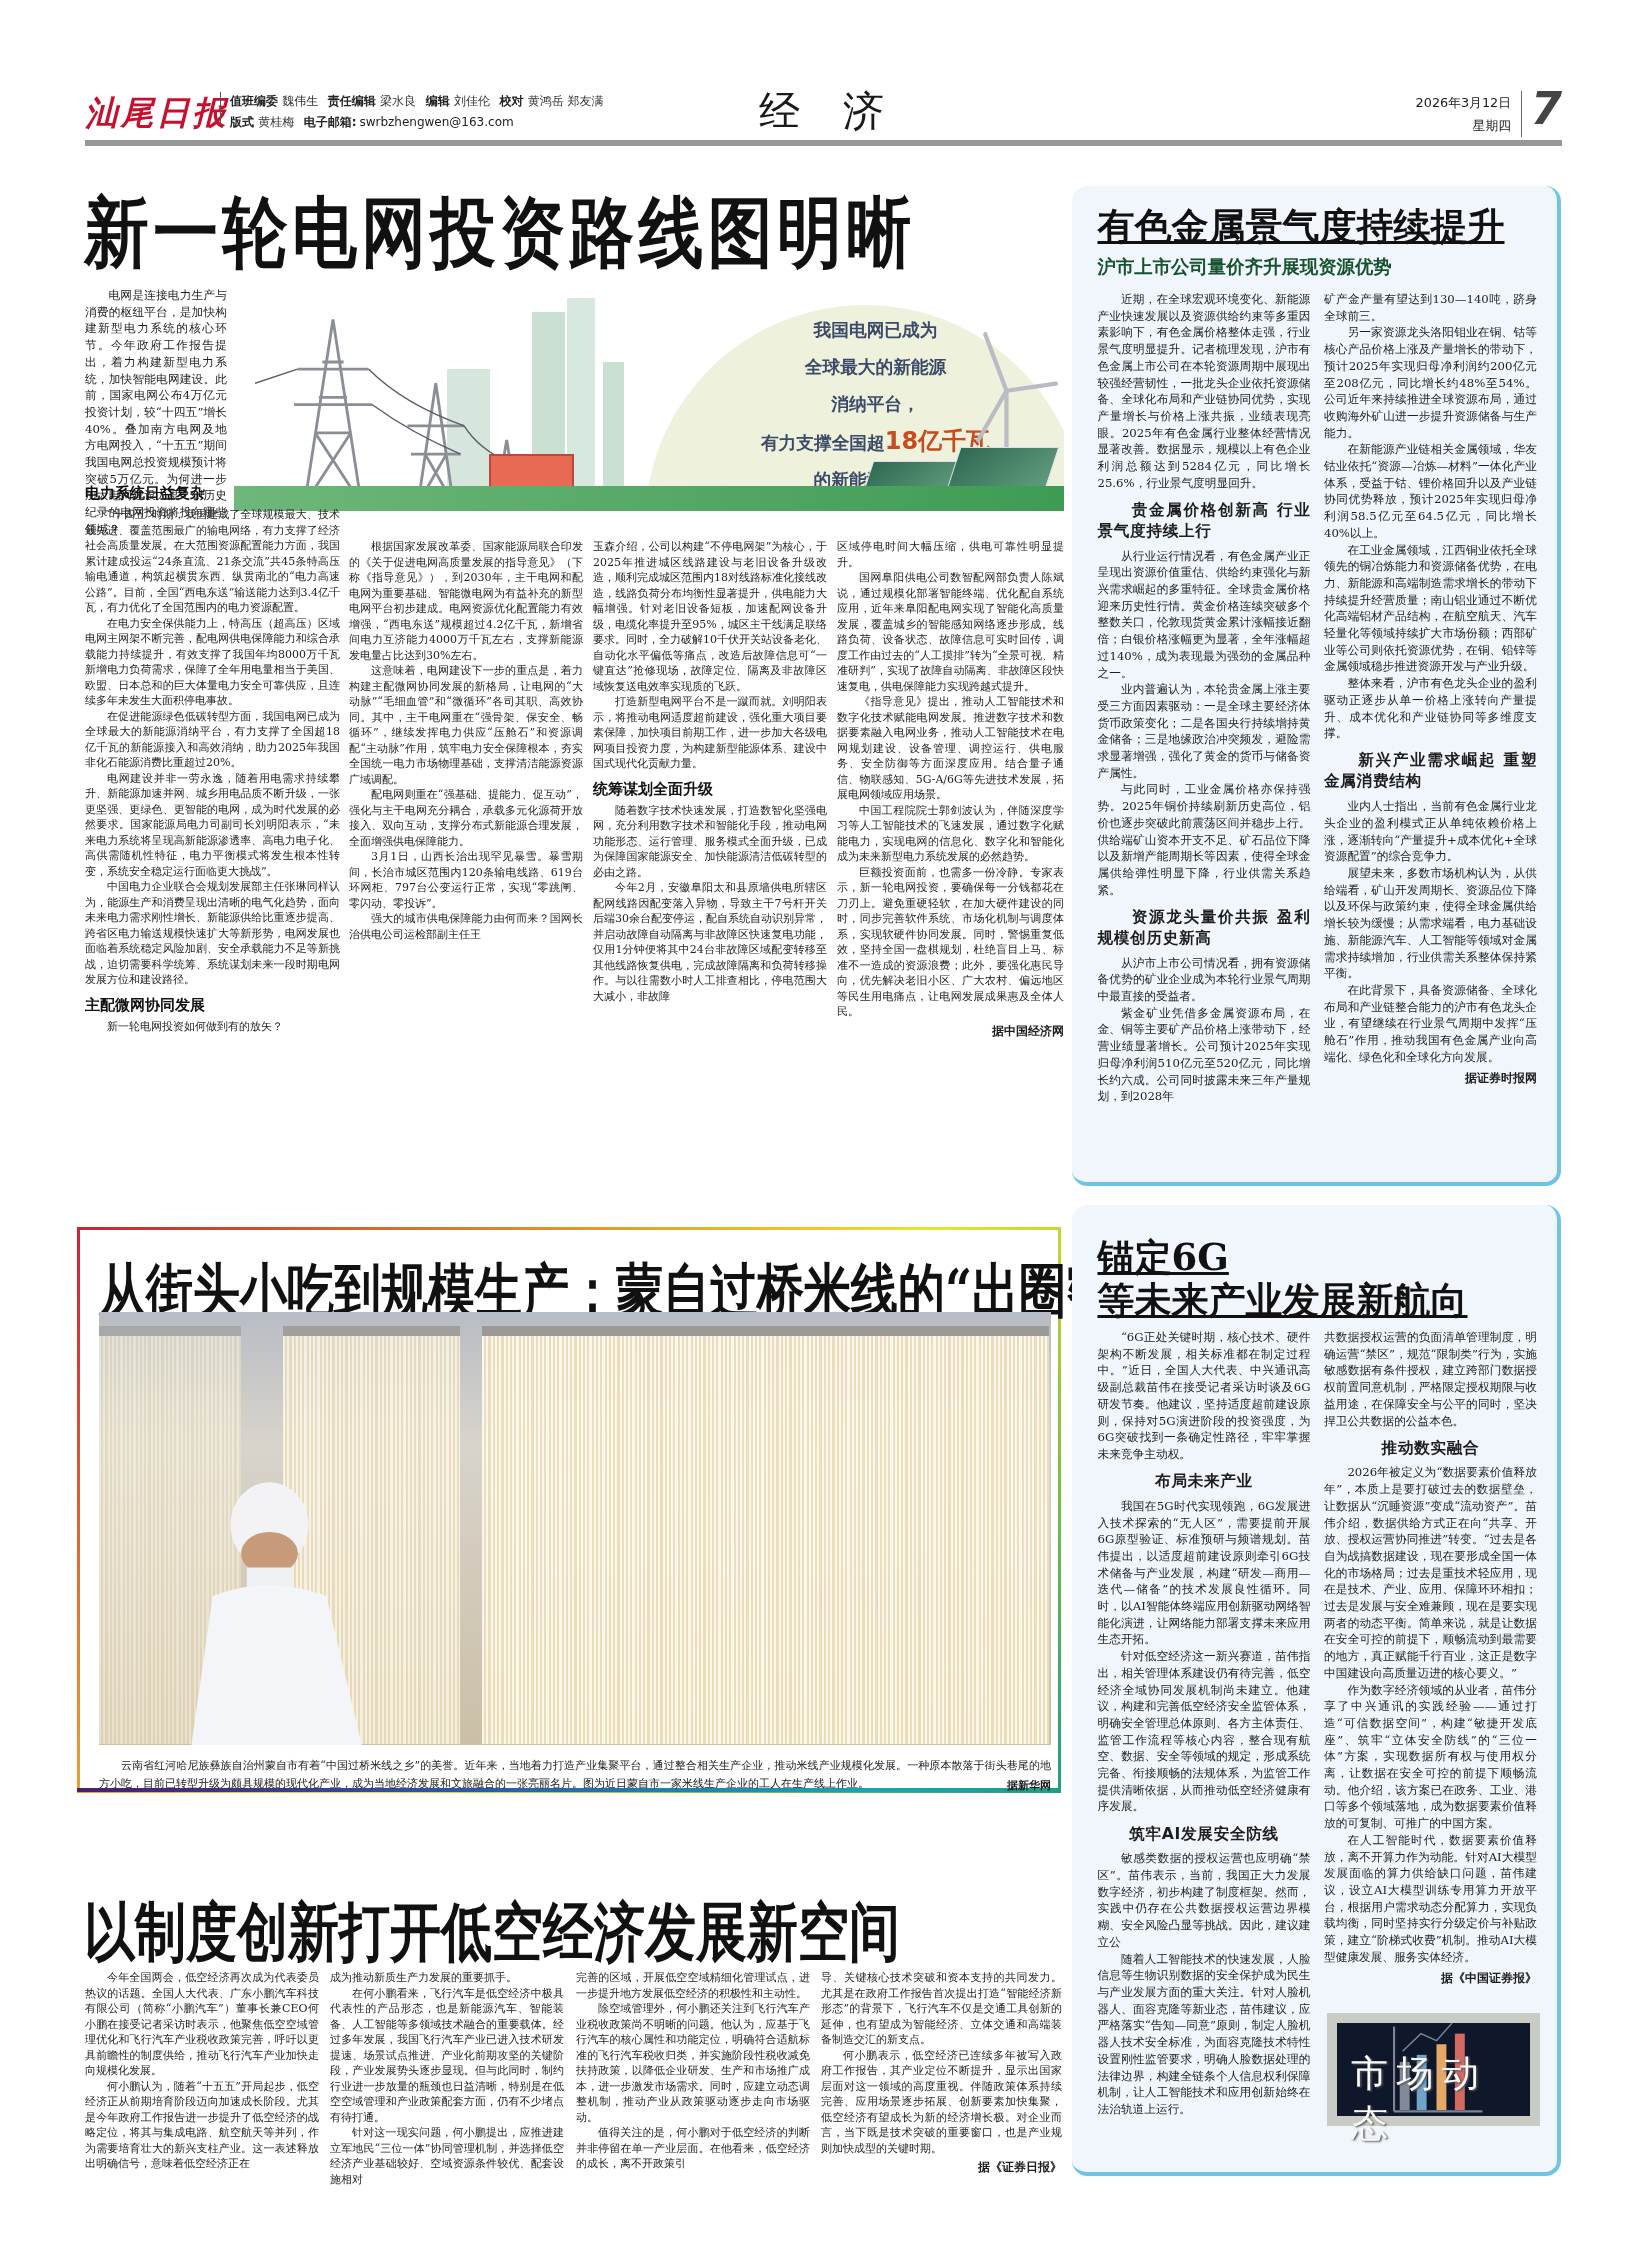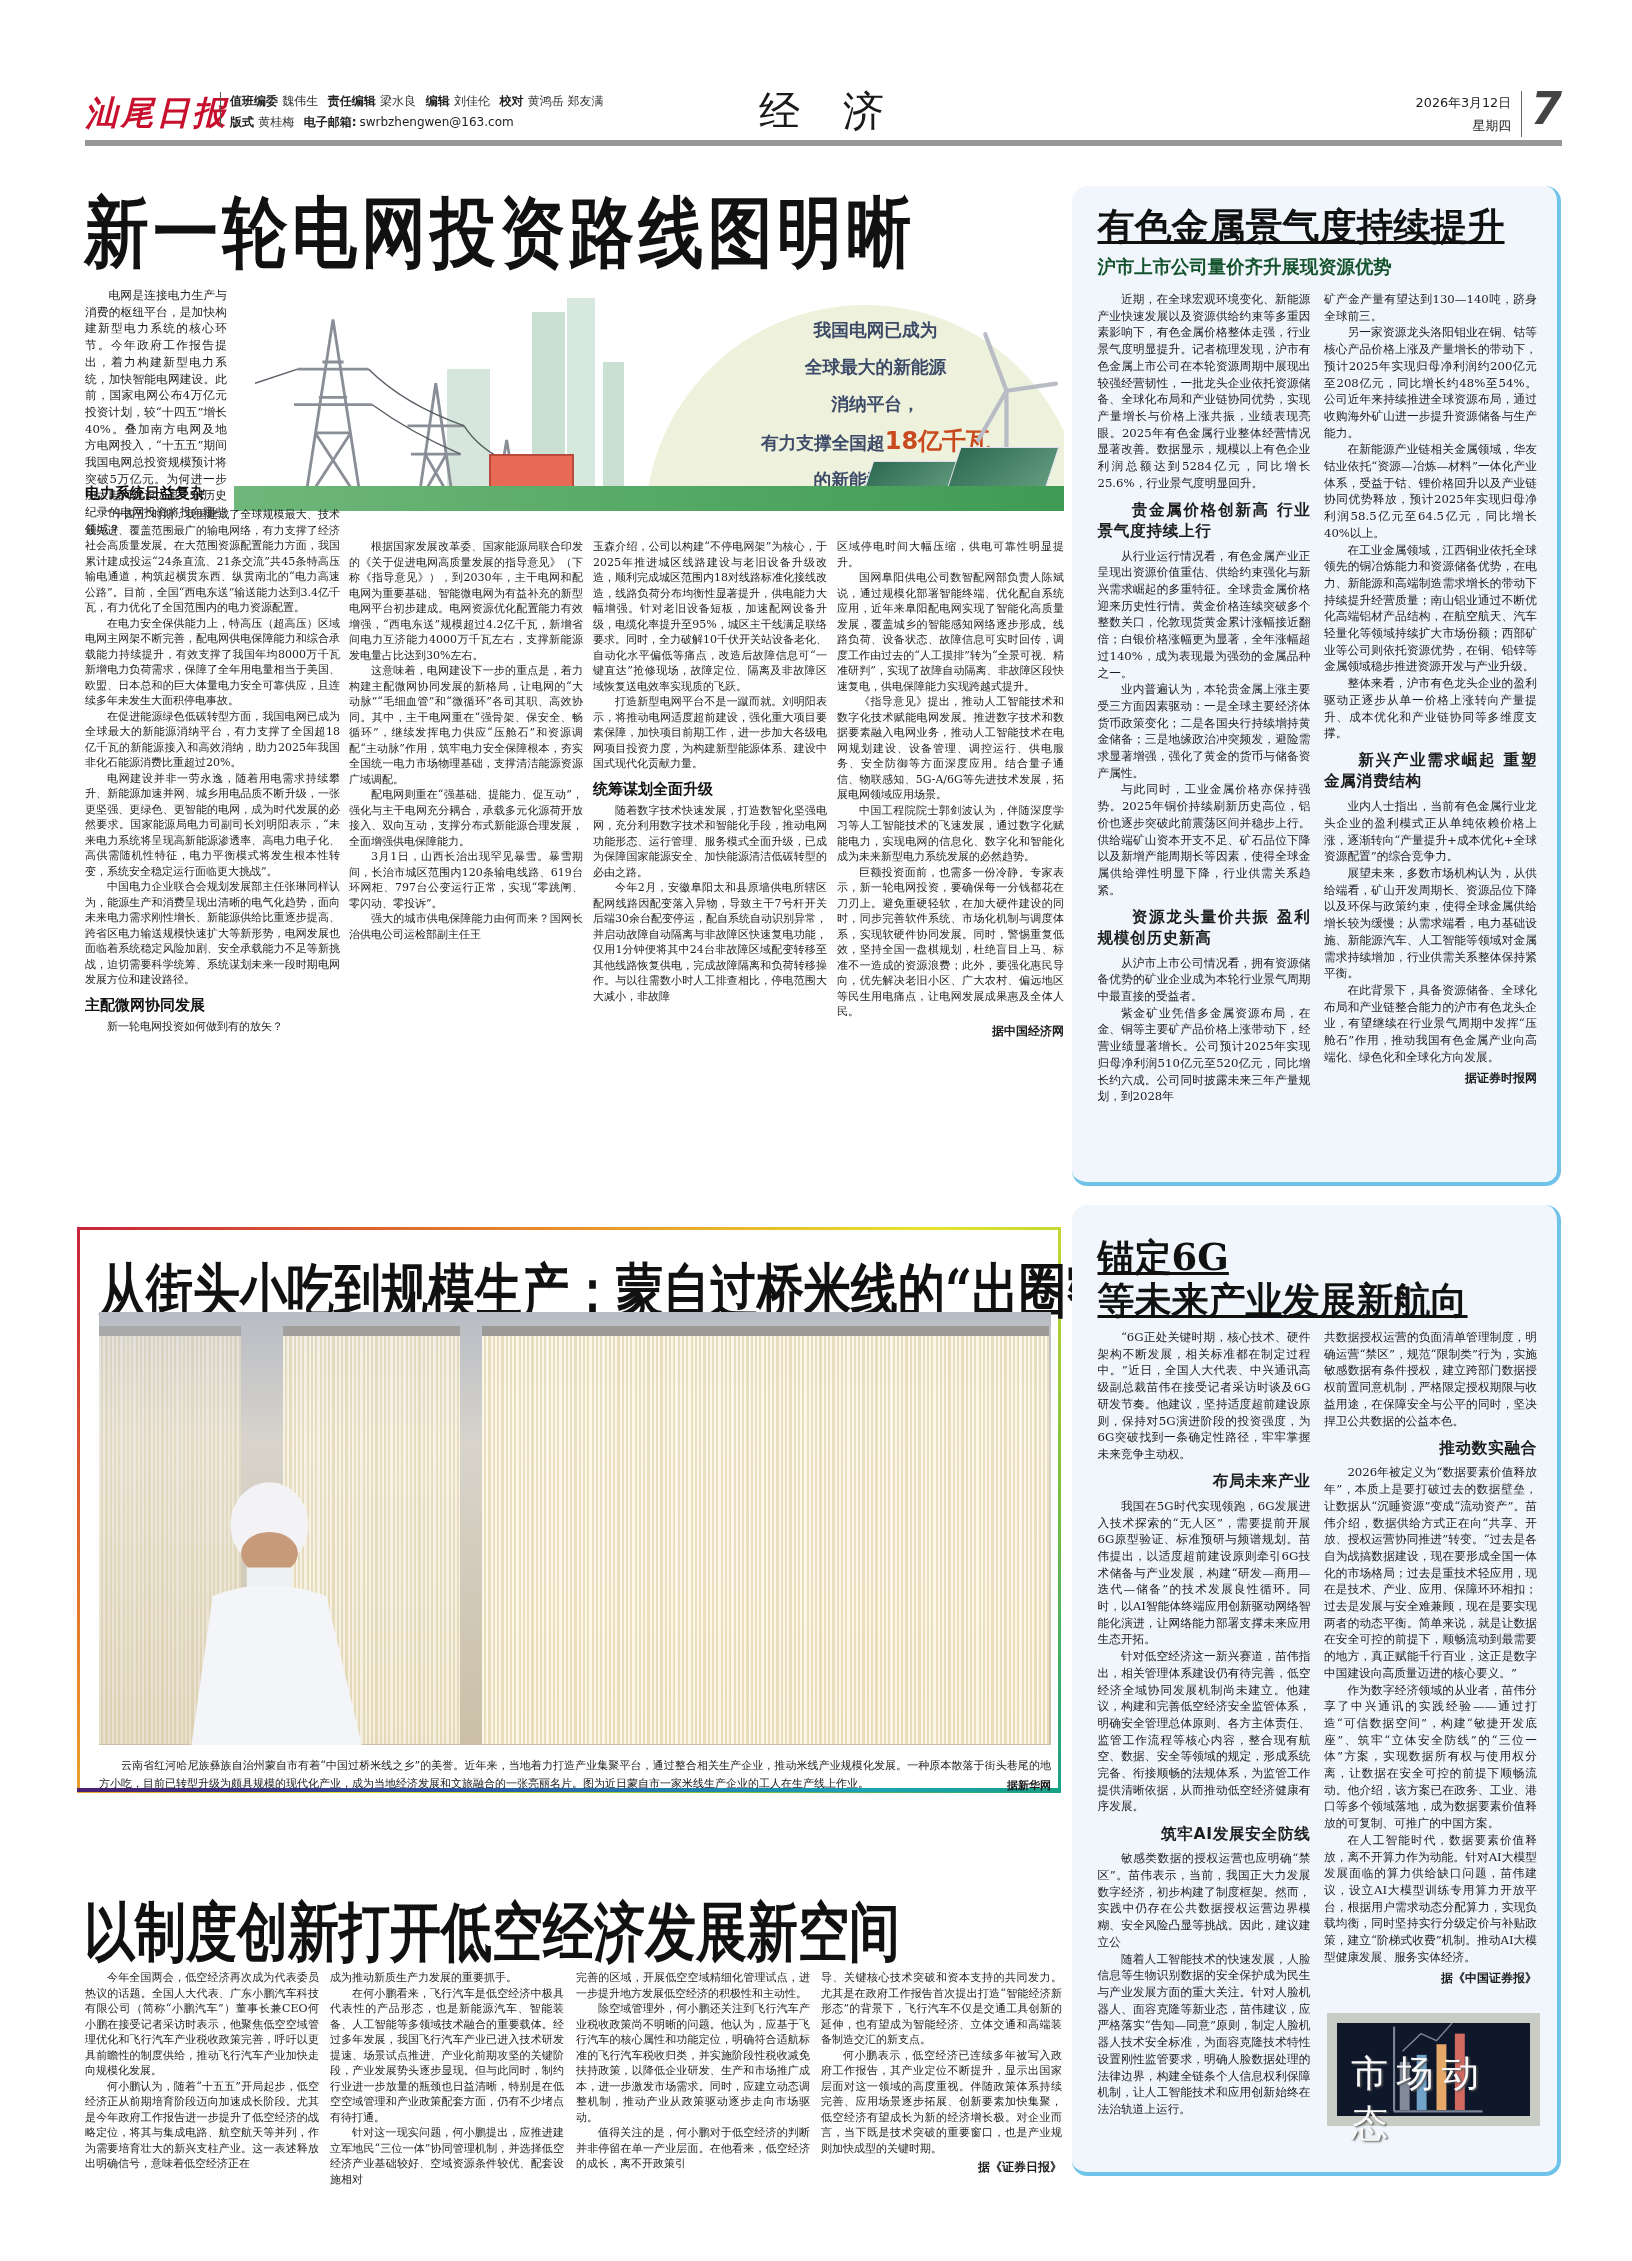--- a/index.html
+++ b/index.html
@@ -43,21 +43,21 @@
 
   
   .rbox { position: absolute; left: 1072px; background: #f1f6fd; border-radius: 15.6px; border-right: 4.3px solid #6fc3e8; border-bottom: 4.3px solid #6fc3e8; }
   .rbox-1 { top: 186px; height: 1000px; width: 489px; }
   .rbox-2 { top: 1205px; height: 971px; width: 489px; }
   .rb-hl { position: absolute; left: 25.5px; font-family: "DejaVu Serif", serif; font-weight: 900; color: #111; white-space: nowrap; text-decoration: underline; }
   .rb-sub { position: absolute; left: 25.5px; font-family: "DejaVu Sans", sans-serif; font-weight: bold; font-size: 18.4px; color: #14532d; }
   .rcol { position: absolute; font-size: 11.7px; line-height: 16.7px; text-align: justify; color: #1d1d1d; }
   .rcol p { text-indent: 2em; }
   .rsub { font-family: "DejaVu Sans", sans-serif; font-weight: bold; font-size: 15.6px; line-height: 21px; margin: 8.5px 0 5.7px; text-indent: 2.2em; letter-spacing: 0.7px; }
-  .rsub.c { text-align: right; text-indent: 0; }
+  .rsub.c { text-align: center; text-indent: 0; }
 
   
   .nbox { left: 77px; top: 1227px; width: 984px; height: 566px; border: 3.5px solid; border-image: linear-gradient(135deg, #c8243b, #e88a2a 30%, #e9e42a 55%, #7fbf3f 80%, #1aa089) 1; }
   .nbox-bottom { left: 77px; top: 1788px; width: 984px; height: 4.3px; background: linear-gradient(90deg, #4b1e72, #2b5aa8 40%, #1aa3b6 80%, #18a085); }
   .hl-noodle { left: 99px; top: 1252px; font-size: 47px; transform: scaleY(1.25); transform-origin: left top; letter-spacing: 0; }
   .photo { left: 99px; top: 1312px; width: 952px; height: 433px; overflow: hidden; background: linear-gradient(180deg,#b8bcc4 0%, #d8d4cc 30%, #cbbfa6 100%); }
   .rack { position: absolute; top: 14px; height: 418px; background: repeating-linear-gradient(90deg, rgba(255,250,235,0.95) 0 2.1px, rgba(236,224,190,0.9) 2.1px 4.3px); border-top: 10px solid #9c9a96; }
   .worker { position: absolute; left: 64px; top: 149px; width: 213px; height: 284px; }
   .caption { left: 99px; top: 1757px; width: 952px; font-family: "DejaVu Serif", serif; font-size: 11px; line-height: 18.4px; text-indent: 2em; text-align: justify; }
   .caption-src { position: absolute; right: 0; bottom: -1.4px; font-family: "DejaVu Sans", sans-serif; font-weight: bold; }

